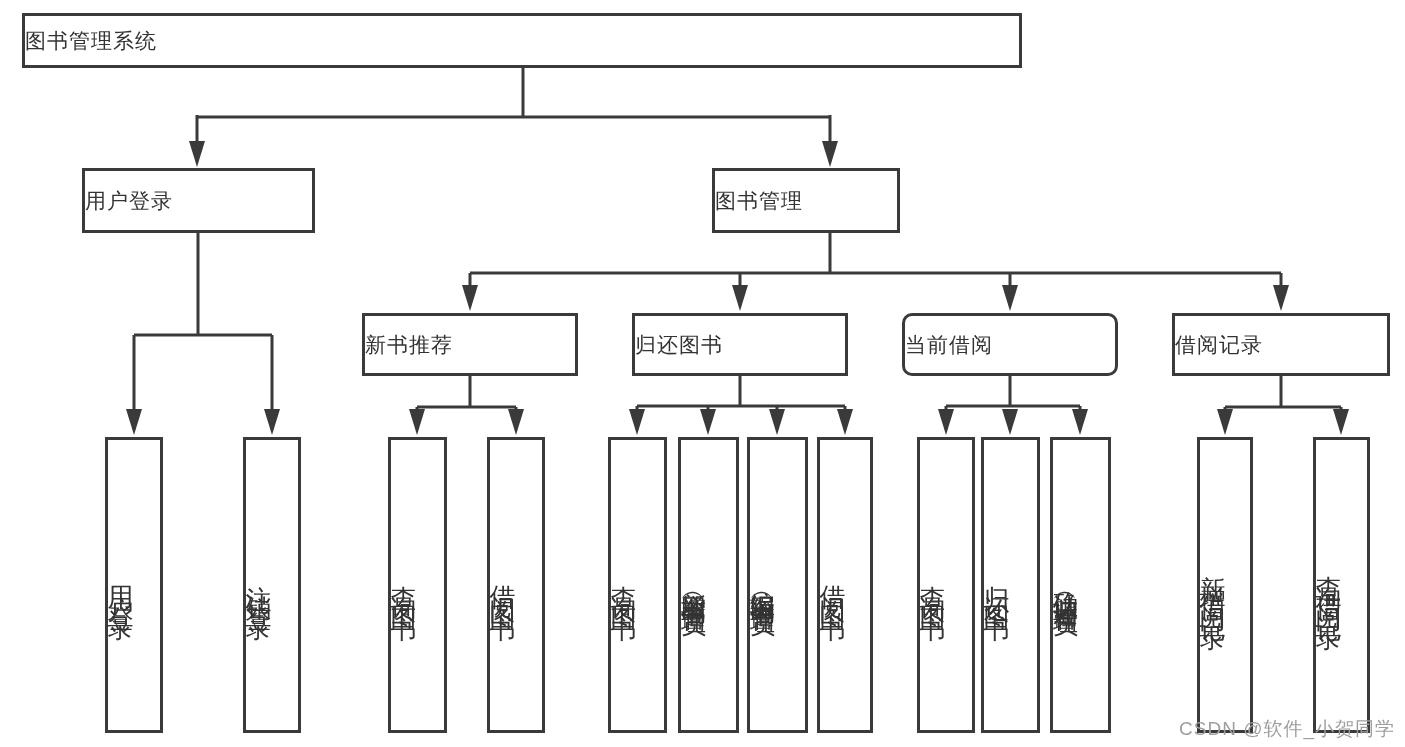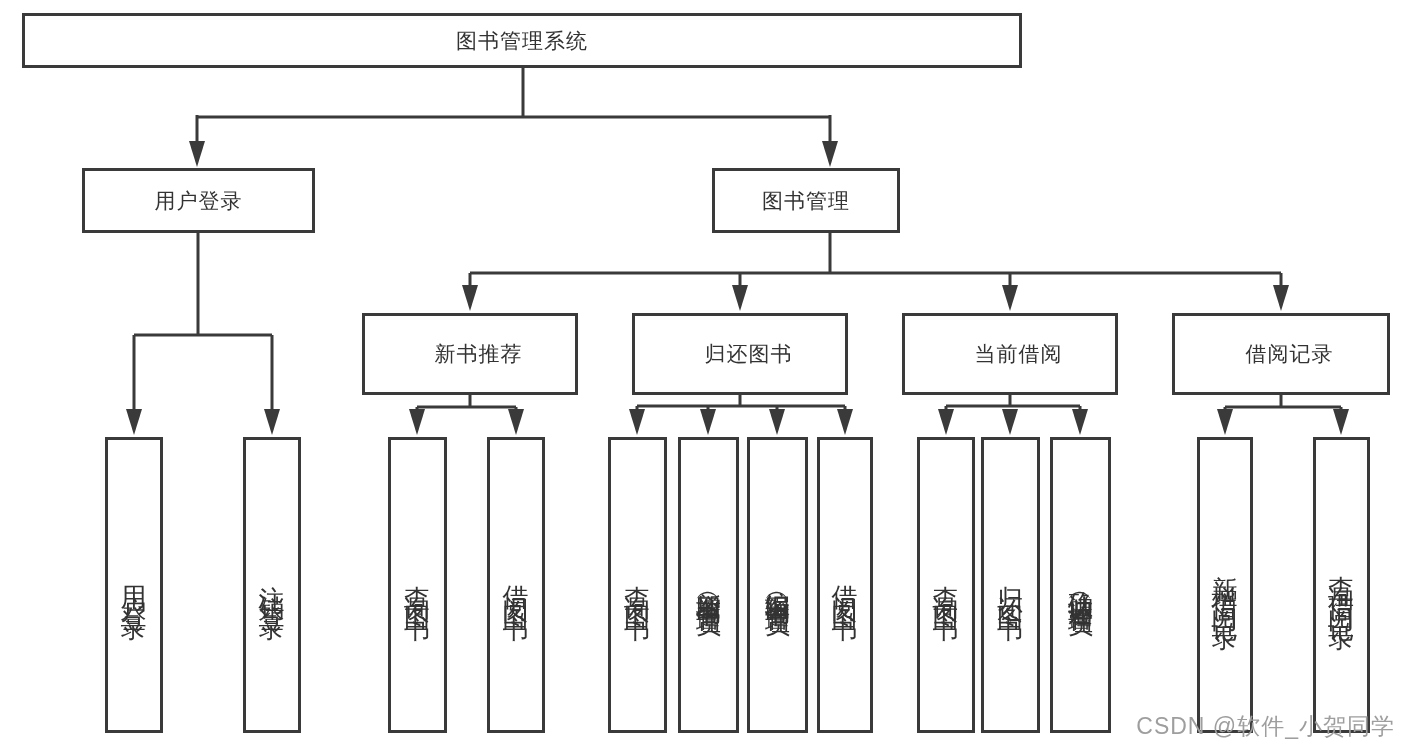--- a/index.html
+++ b/index.html
@@ -13,45 +13,45 @@
   .connectors{position:absolute;left:0;top:0;width:1405px;height:747px;}
   .connectors path{stroke:#3a3a3a;stroke-width:3;fill:none;}
   .connectors polygon{fill:#3a3a3a;stroke:none;}
   .node{
     position:absolute;
     background:#ffffff;
     border:3px solid #3a3a3a;
     box-sizing:border-box;
     display:flex;
     align-items:center;
-    justify-content:center;
+    justify-content:flex-start;
     color:#333333;
   }
   .hbox span{
     font-size:21px;
     letter-spacing:1px;
     white-space:nowrap;
   }
   .root{left:22px;top:13px;width:1000px;height:55px;}
   .lvl2{top:168px;height:65px;}
-  .lvl3{top:313px;height:82px;padding-left:17px;}
+  .lvl3{top:313px;height:63px;}
   .vbox{top:437px;height:296px;}
   .vbox span{
     writing-mode:vertical-rl;
     text-orientation:mixed;
     font-size:26px;
     letter-spacing:10px;
     line-height:1;
   }
   .vbox span.tight{letter-spacing:3px;font-size:25px;}
   .watermark{
     position:absolute;
     right:10px;
     bottom:5px;
-    font-size:23px;
+    font-size:19px;
     color:#9e9e9e;
     letter-spacing:1px;
     white-space:nowrap;
   }
 </style>
 </head>
 <body>
 
 <div class="canvas">
 
@@ -115,21 +115,21 @@
   <div class="node hbox lvl2" style="left:712px;width:188px;">
     <span>图书管理</span>
   </div>
 
   <div class="node hbox lvl3" style="left:362px;width:216px;">
     <span>新书推荐</span>
   </div>
   <div class="node hbox lvl3" style="left:632px;width:216px;">
     <span>归还图书</span>
   </div>
-  <div class="node hbox lvl3" style="left:902px;width:216px;">
+  <div class="node hbox lvl3" style="left:902px;width:216px;border-radius:10px;">
     <span>当前借阅</span>
   </div>
   <div class="node hbox lvl3" style="left:1172px;width:218px;">
     <span>借阅记录</span>
   </div>
 
   <div class="node vbox" style="left:105px;width:58px;">
     <span>用户登录</span>
   </div>
   <div class="node vbox" style="left:243px;width:58px;">

